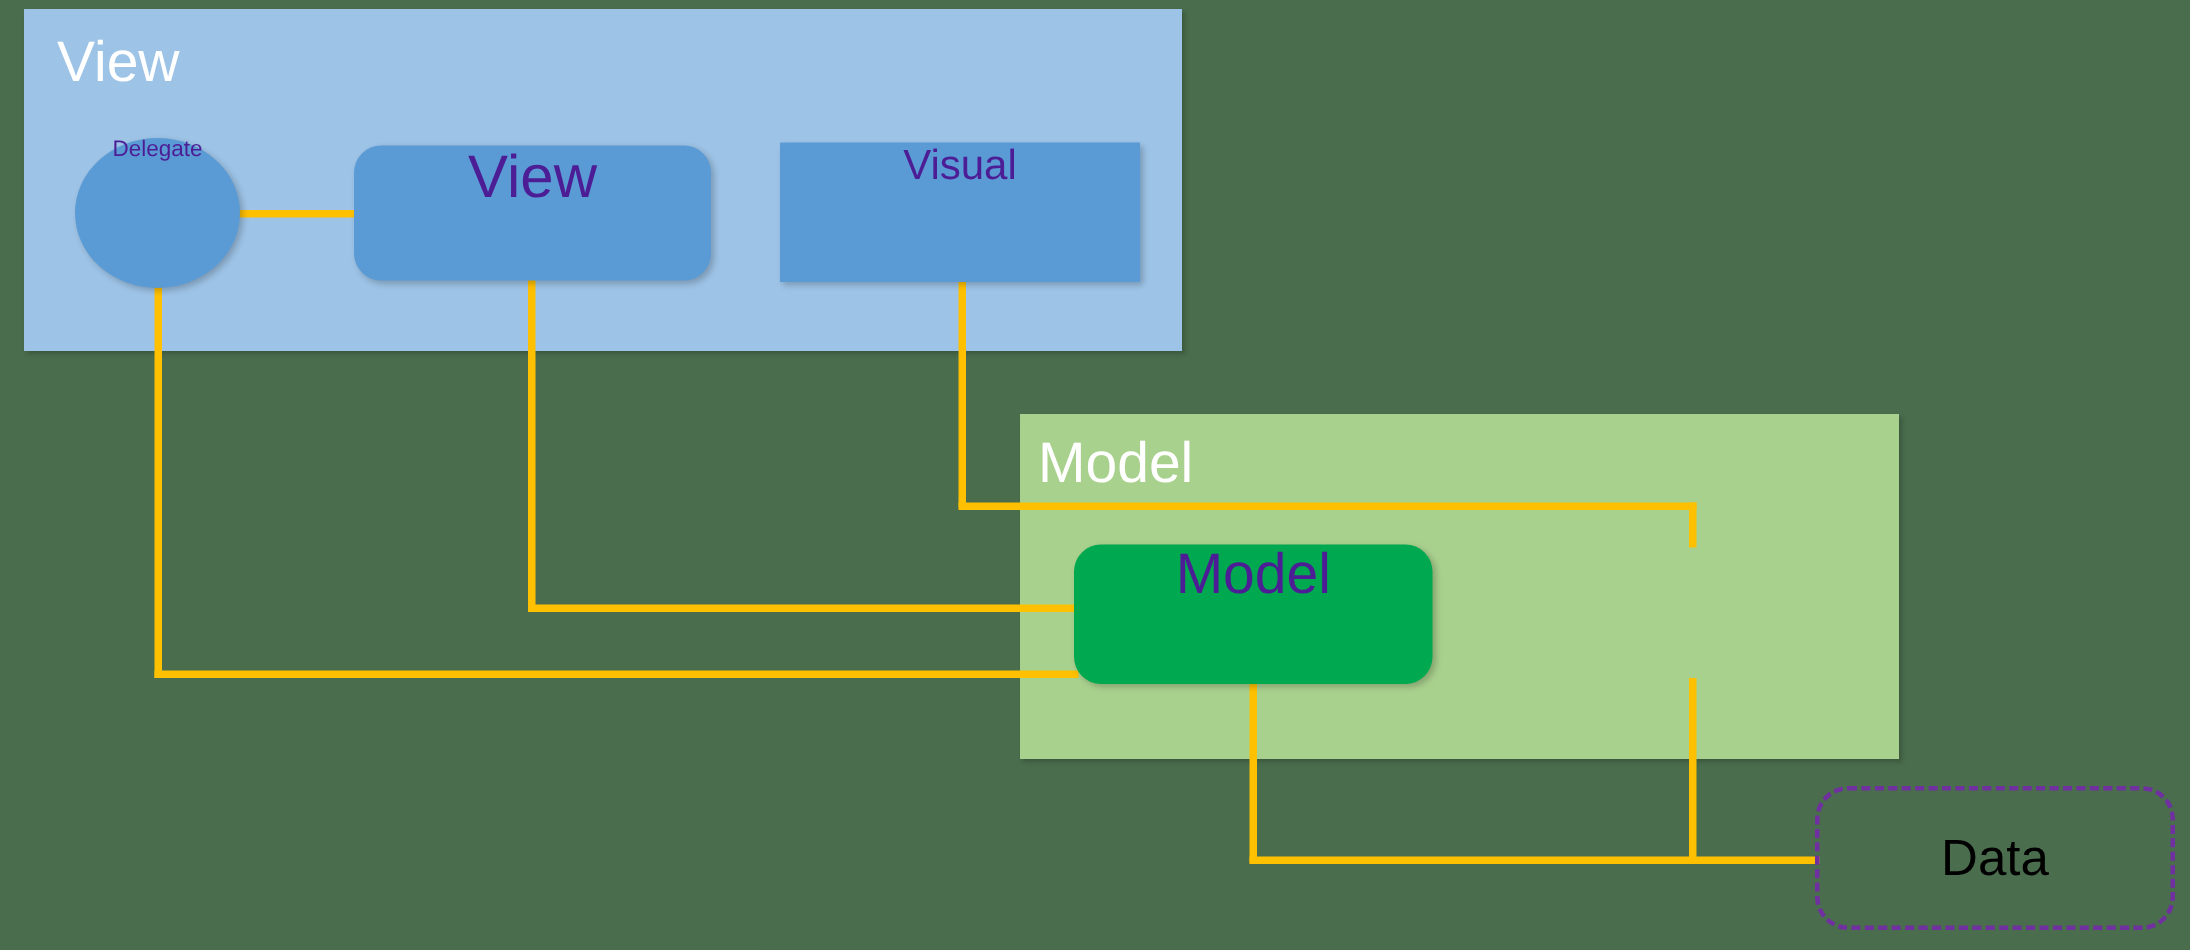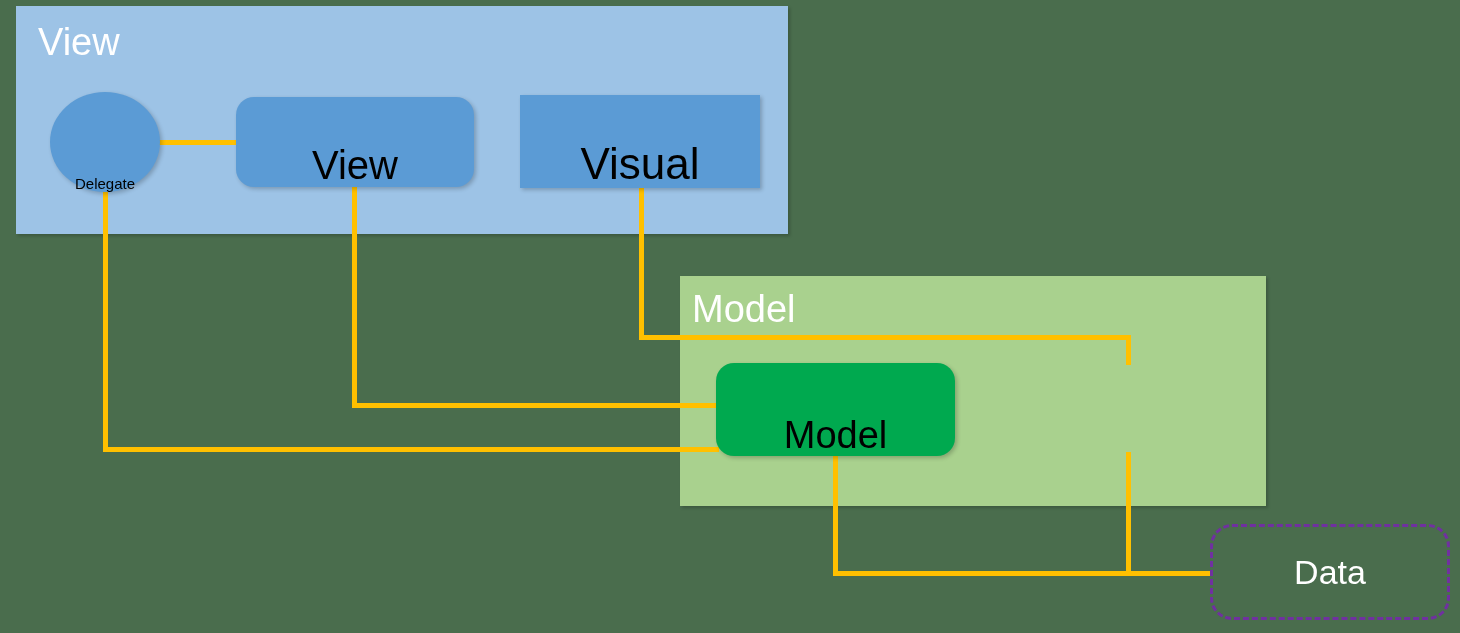--- a/index.html
+++ b/index.html
@@ -57,24 +57,24 @@
     left: 12px;
     top: 14px;
     font-size: 38px;
   }
 
   
   .node {
     position: absolute;
     box-sizing: border-box;
     display: flex;
-    align-items: flex-end;
+    align-items: flex-start;
     justify-content: center;
     text-align: center;
-    color: #000000;
+    color: #4c1d95;
     line-height: 1.08;
     box-shadow: 2px 2px 4px rgba(0,0,0,0.22);
     z-index: 5;
   }
   .node.blue  { background: #5b9bd5; }
   .node.green { background: #00a94f; }
   .node.round { border-radius: 18px; }
   .node.sharp { border-radius: 0; }
 
   #delegate-node {
@@ -90,21 +90,21 @@
     top: 97px;
     width: 238px;
     height: 90px;
     font-size: 40px;
   }
   #visual-elements-node {
     left: 520px;
     top: 95px;
     width: 240px;
     height: 93px;
-    font-size: 44px;
+    font-size: 28px;
   }
   #model-node {
     left: 716px;
     top: 363px;
     width: 239px;
     height: 93px;
     font-size: 38px;
   }
   #properties-node {
     left: 1005px;
@@ -120,21 +120,21 @@
     top: 524px;
     width: 240px;
     height: 96px;
     box-sizing: border-box;
     border: 3px dashed #7030a0;
     border-radius: 22px;
     background: transparent;
     display: flex;
     align-items: center;
     justify-content: center;
-    color: #ffffff;
+    color: #000000;
     font-size: 34px;
     z-index: 6;
   }
 
   
   .conn {
     position: absolute;
     background: #ffc000;
     z-index: 2;
   }

